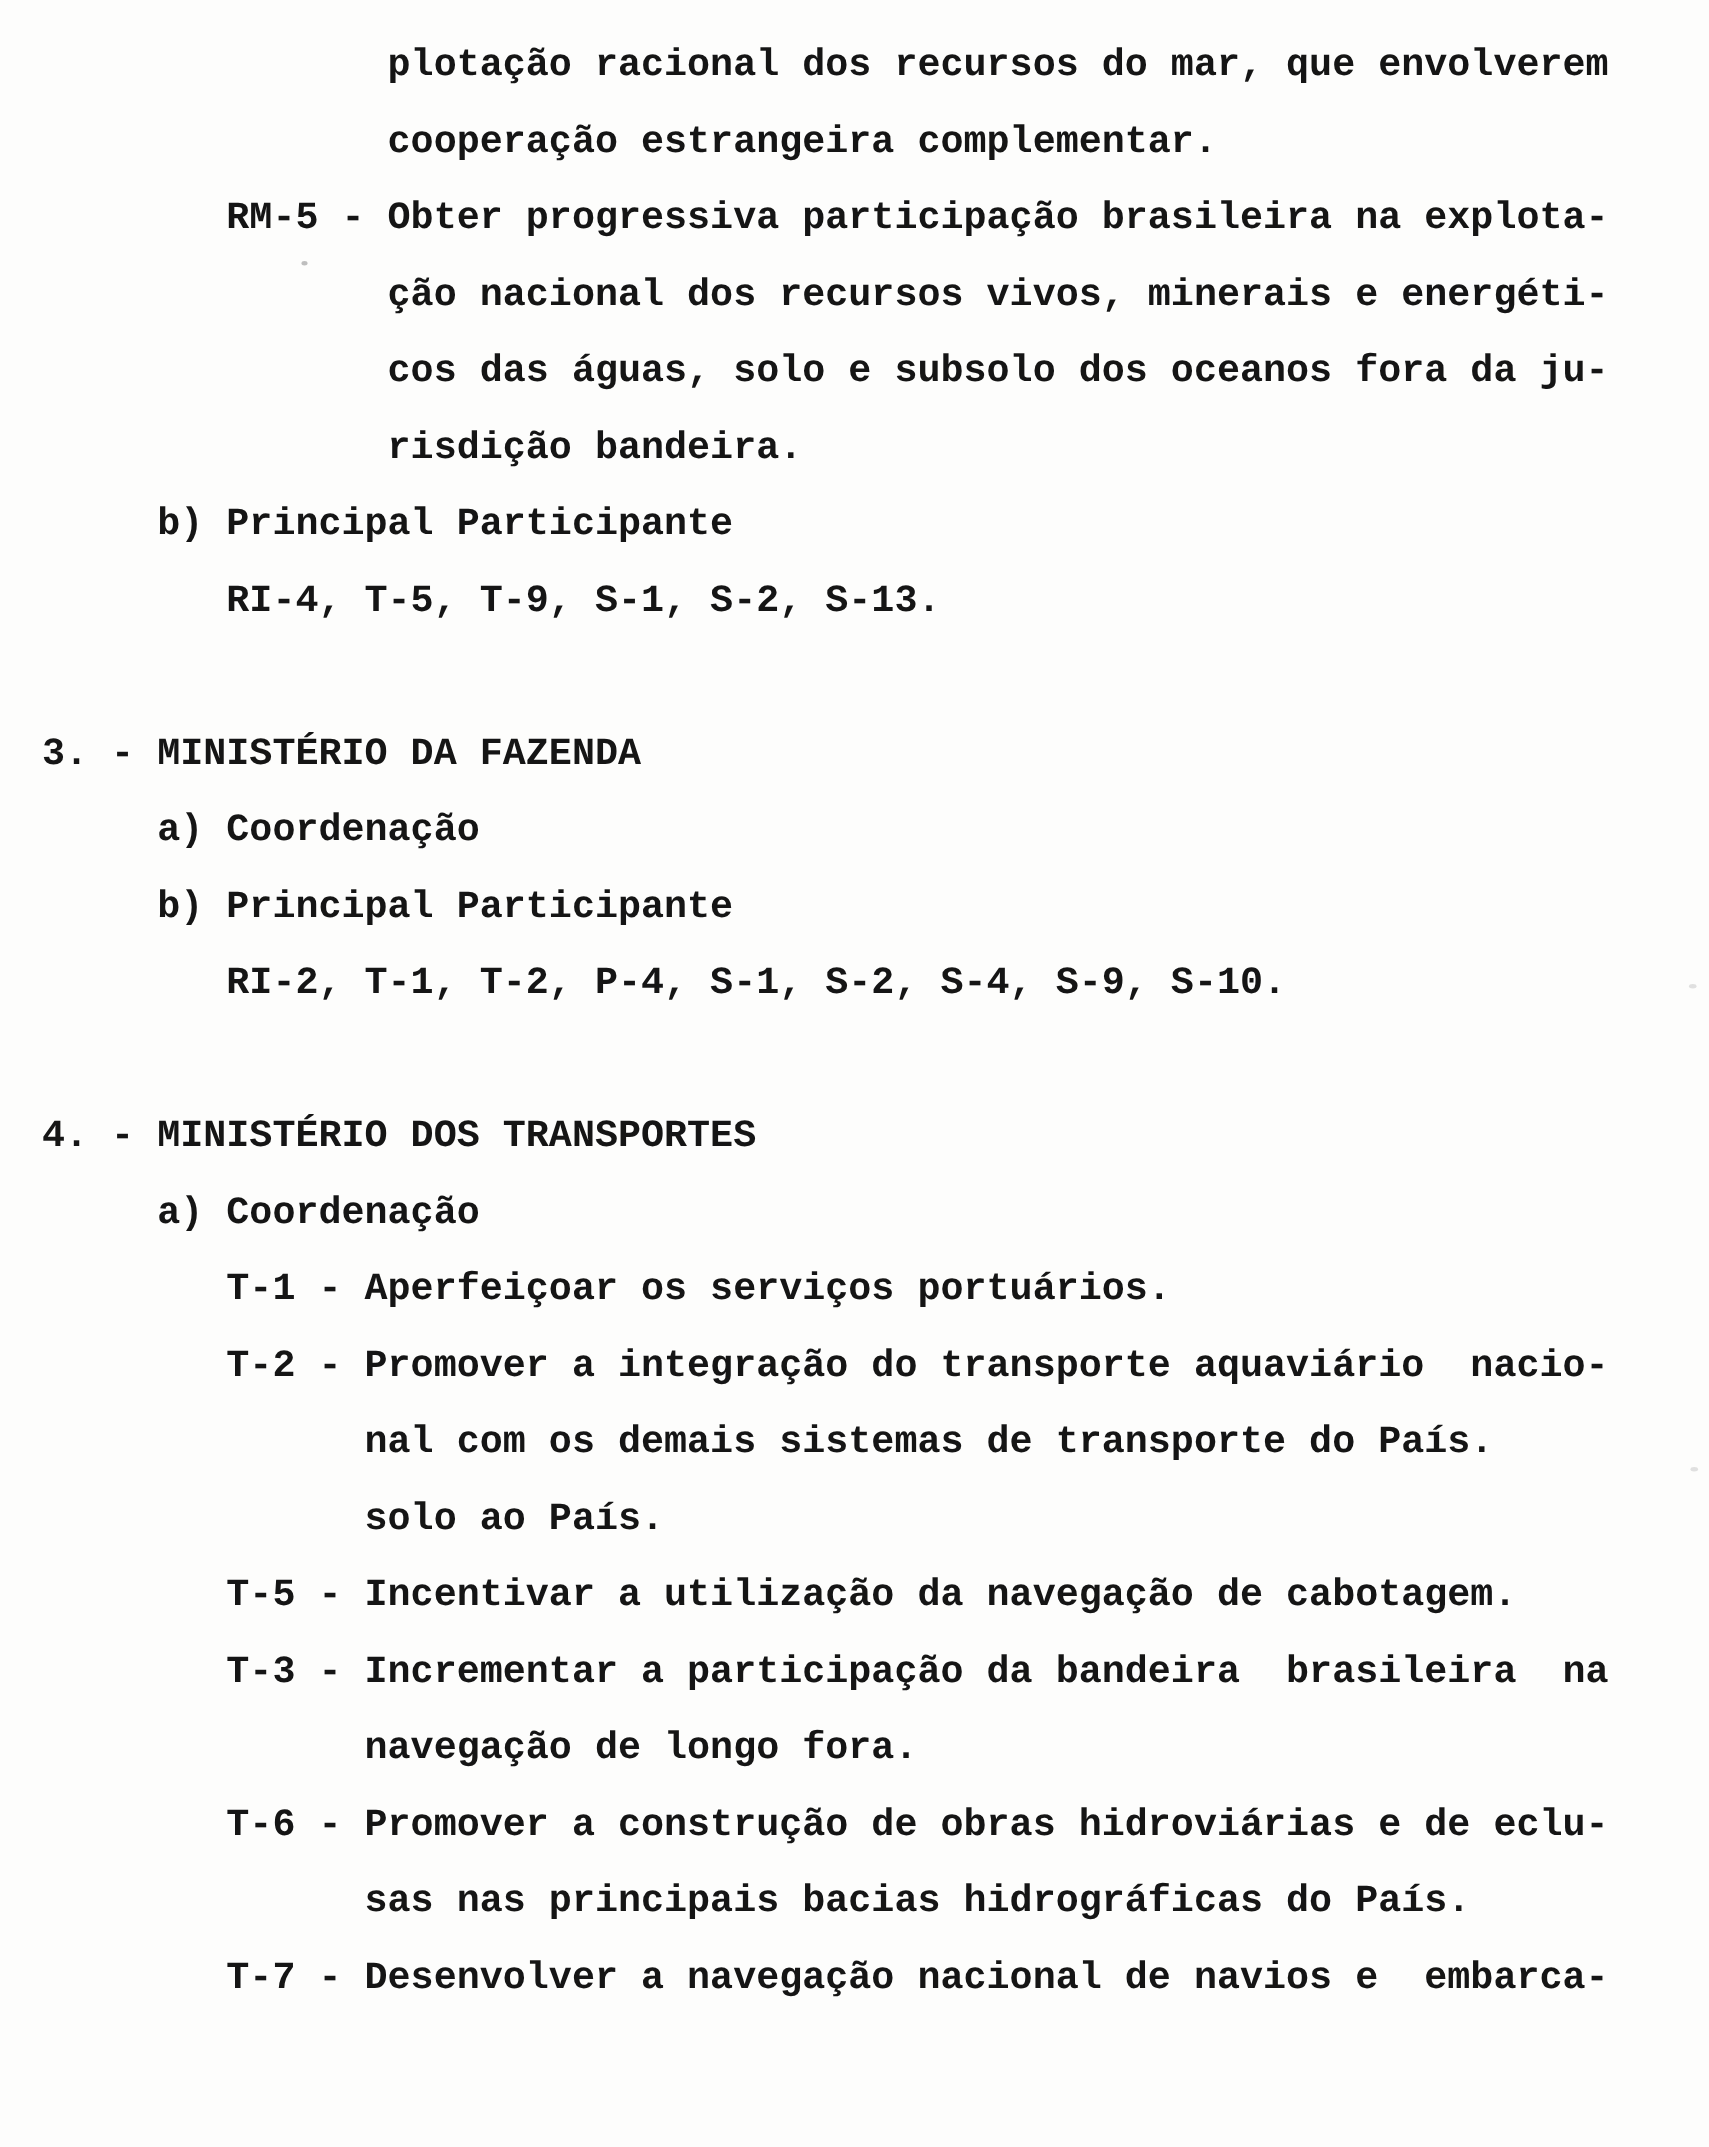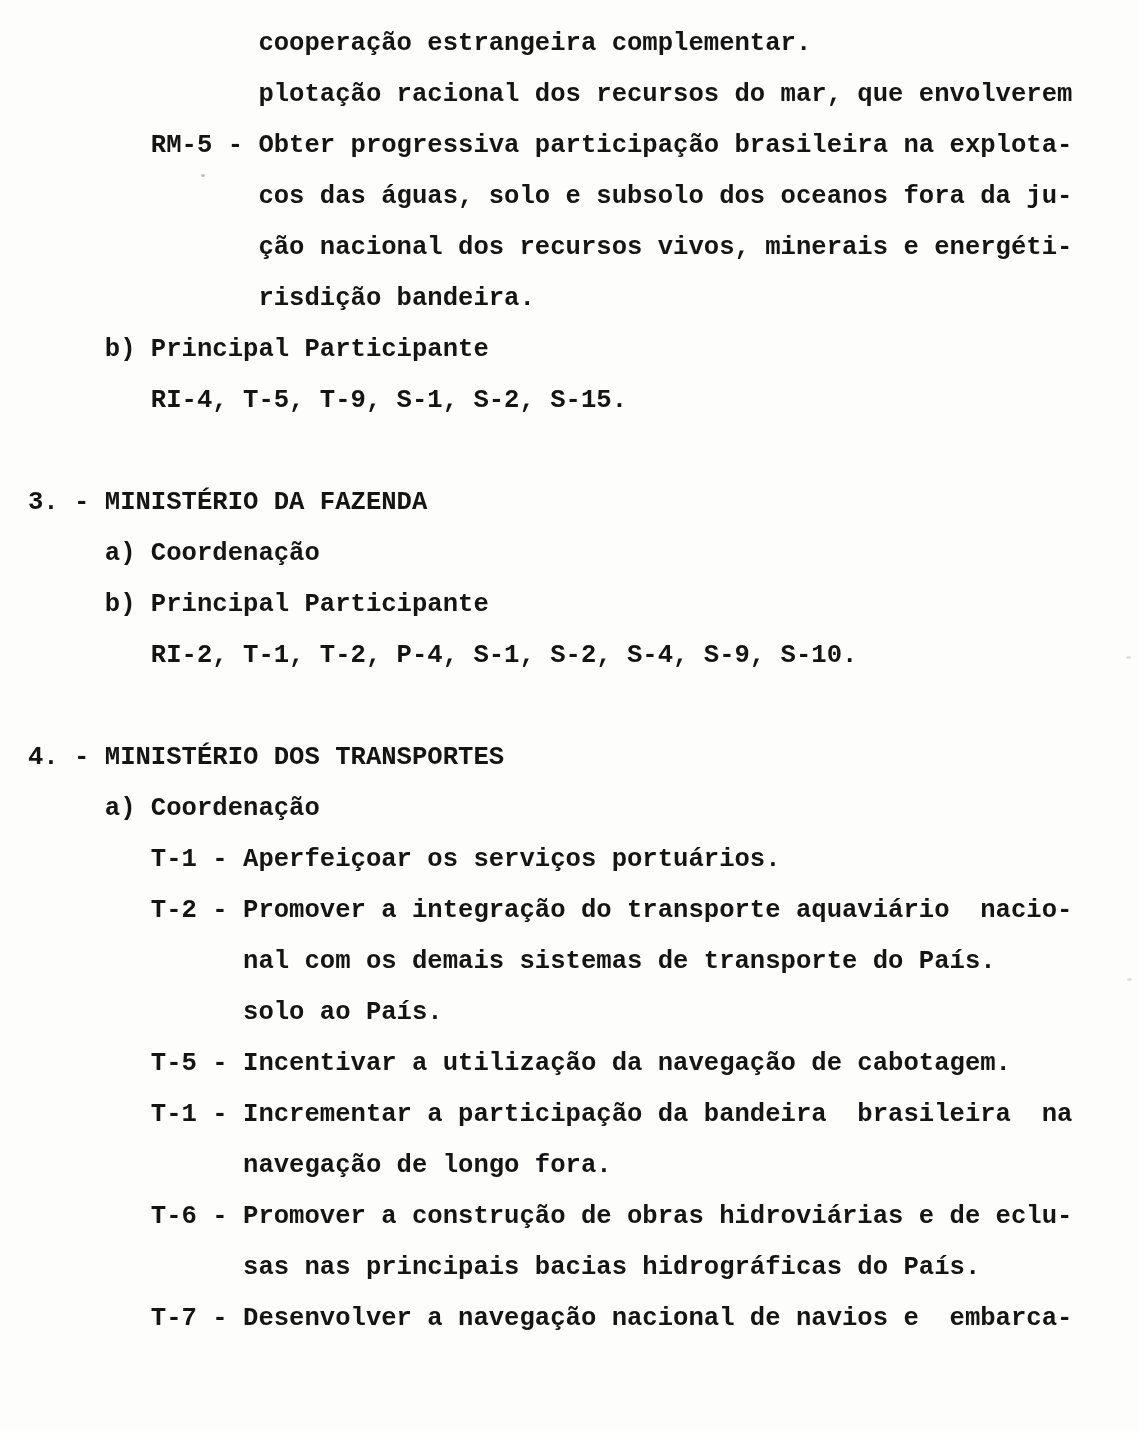--- a/index.html
+++ b/index.html
@@ -34,42 +34,42 @@
     border-radius: 50%;
   }
   .speck-1 { left: 201px; top: 174px; width: 4px; height: 3px; opacity: .55; }
   .speck-2 { left: 1126px; top: 656px; width: 5px; height: 3px; opacity: .25; }
   .speck-3 { left: 1127px; top: 978px; width: 5px; height: 3px; opacity: .25; }
 </style>
 </head>
 <body>
 
 <div class="page">
+  <div class="ln">               plotação racional dos recursos do mar, que envolverem</div>
   <div class="ln">               cooperação estrangeira complementar.</div>
-  <div class="ln">               plotação racional dos recursos do mar, que envolverem</div>
   <div class="ln">        RM-5 - Obter progressiva participação brasileira na explota-</div>
+  <div class="ln">               ção nacional dos recursos vivos, minerais e energéti-</div>
   <div class="ln">               cos das águas, solo e subsolo dos oceanos fora da ju-</div>
-  <div class="ln">               ção nacional dos recursos vivos, minerais e energéti-</div>
   <div class="ln">               risdição bandeira.</div>
   <div class="ln">     b) Principal Participante</div>
-  <div class="ln">        RI-4, T-5, T-9, S-1, S-2, S-15.</div>
+  <div class="ln">        RI-4, T-5, T-9, S-1, S-2, S-13.</div>
   <div class="ln"></div>
   <div class="ln">3. - MINISTÉRIO DA FAZENDA</div>
   <div class="ln">     a) Coordenação</div>
   <div class="ln">     b) Principal Participante</div>
   <div class="ln">        RI-2, T-1, T-2, P-4, S-1, S-2, S-4, S-9, S-10.</div>
   <div class="ln"></div>
   <div class="ln">4. - MINISTÉRIO DOS TRANSPORTES</div>
   <div class="ln">     a) Coordenação</div>
   <div class="ln">        T-1 - Aperfeiçoar os serviços portuários.</div>
   <div class="ln">        T-2 - Promover a integração do transporte aquaviário  nacio-</div>
   <div class="ln">              nal com os demais sistemas de transporte do País.</div>
   <div class="ln">              solo ao País.</div>
   <div class="ln">        T-5 - Incentivar a utilização da navegação de cabotagem.</div>
-  <div class="ln">        T-1 - Incrementar a participação da bandeira  brasileira  na</div>
+  <div class="ln">        T-3 - Incrementar a participação da bandeira  brasileira  na</div>
   <div class="ln">              navegação de longo fora.</div>
   <div class="ln">        T-6 - Promover a construção de obras hidroviárias e de eclu-</div>
   <div class="ln">              sas nas principais bacias hidrográficas do País.</div>
   <div class="ln">        T-7 - Desenvolver a navegação nacional de navios e  embarca-</div>
 </div>
 
 <div class="speck speck-1"></div>
 <div class="speck speck-2"></div>
 <div class="speck speck-3"></div>
 

